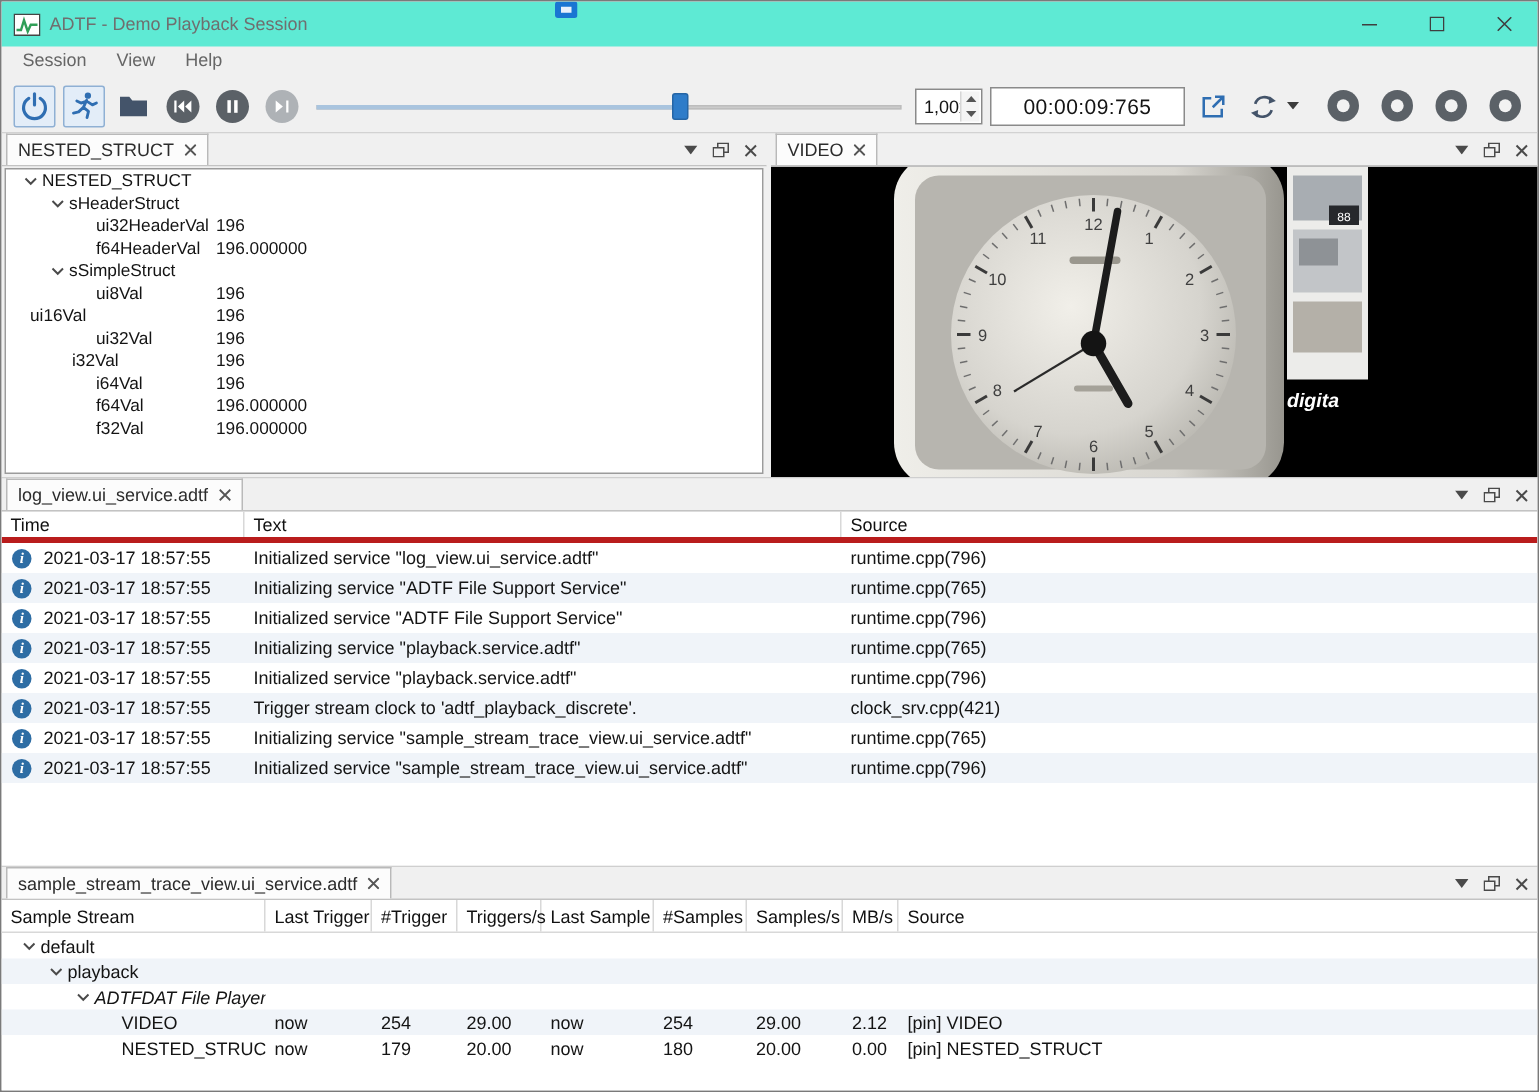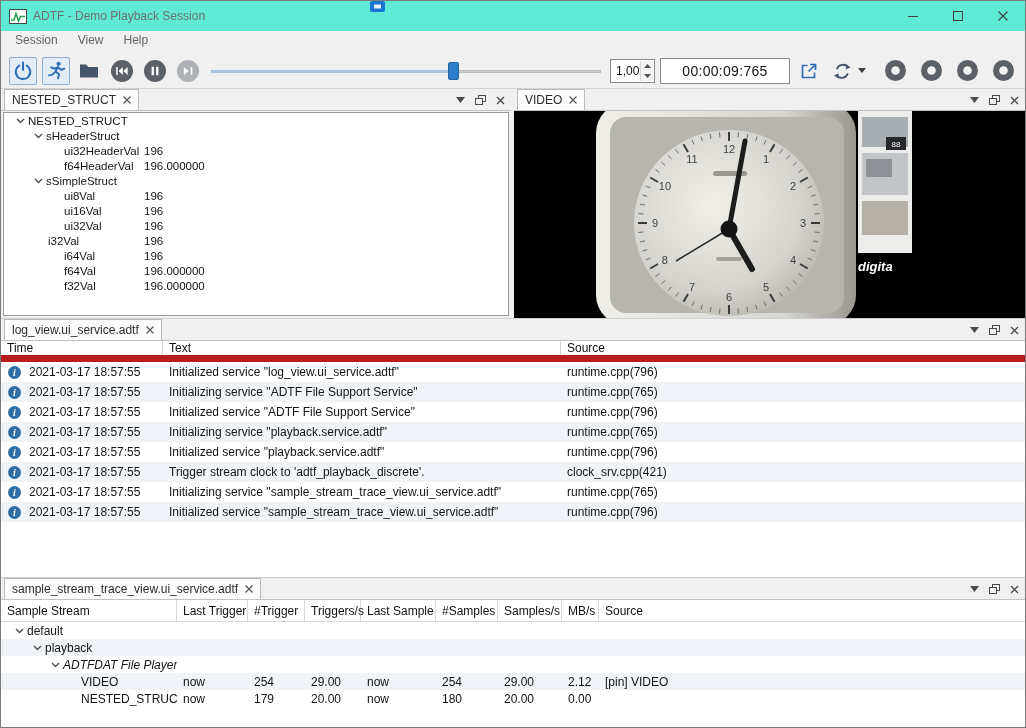--- a/index.html
+++ b/index.html
@@ -62,21 +62,21 @@
   .tree-value { position:absolute; left:140px; }
 
   
   .video-content { flex:1; background:#000; overflow:hidden; }
   .video-content svg { display:block; }
   .clock-num { font-size:11px; fill:#3f3f3f; text-anchor:middle; font-family:"Liberation Sans",sans-serif; }
 
   
   .log-content, .streams-content { flex:1; background:#fff; overflow:hidden; }
   .log-cols { display:grid; grid-template-columns:162px 398px 1fr; }
-  .log-header { height:21px; border-bottom:7px solid #b91c1c; background:#fff; }
+  .log-header { height:21px; border-bottom:4px solid #b91c1c; background:#fff; }
   .hcell { display:flex; align-items:center; padding-left:6px; border-right:1px solid #d8d8d8; color:#111; }
   .log-row { height:20px; }
   .log-row:nth-child(even) { background:#f0f4f9; }
   .lc { display:flex; align-items:center; padding-left:6px; overflow:hidden; white-space:nowrap; }
   .time-cell { padding-left:0; }
   .info-icon { width:13px; height:13px; border-radius:50%; background:#2e6da4; color:#fff; display:inline-flex; align-items:center; justify-content:center; margin:0 8px 0 7px; flex:0 0 13px; font-family:"Liberation Serif",serif; font-style:italic; font-weight:bold; font-size:10px; }
   .info-icon::before { content:"i"; }
 
   
   .s-cols { display:grid; grid-template-columns:176px 71px 57px 56px 75px 62px 64px 37px 1fr; }
@@ -319,21 +319,21 @@
   </div>
           <div class="tree-row" style="padding-left: 44px;">
     <span class="chev" style="visibility: hidden;">
               <svg width="9" height="6">
                 <path d="M1 1 L4.5 4.5 L8 1" fill="none" stroke="#4a4a4a" stroke-width="1.3"></path>
               </svg>
             </span>
     <span class="tree-label">ui8Val</span>
     <span class="tree-value">196</span>
   </div>
-          <div class="tree-row" style="padding-left: 44px;">
+          <div class="tree-row" style="">
     <span class="chev" style="visibility: hidden;">
               <svg width="9" height="6">
                 <path d="M1 1 L4.5 4.5 L8 1" fill="none" stroke="#4a4a4a" stroke-width="1.3"></path>
               </svg>
             </span>
     <span class="tree-label">ui16Val</span>
     <span class="tree-value">196</span>
   </div>
           <div class="tree-row" style="padding-left: 44px;">
     <span class="chev" style="visibility: hidden;">
@@ -755,16 +755,17 @@
             </span>
       <span>NESTED_STRUCT</span>
     </span>
     <span class="sc">now</span>
     <span class="sc">179</span>
     <span class="sc">20.00</span>
     <span class="sc">now</span>
     <span class="sc">180</span>
     <span class="sc">20.00</span>
     <span class="sc">0.00</span>
+    <span class="sc">[pin] NESTED_STRUCT</span>
   </div>
       </div>
   </div>
 </div>
 
 </body></html>

